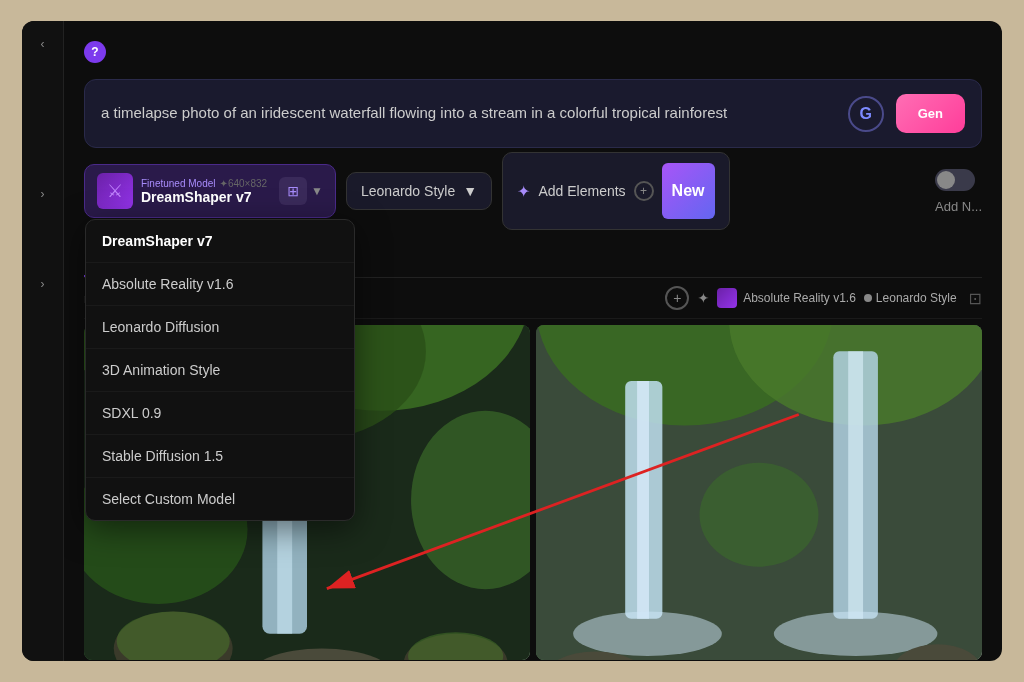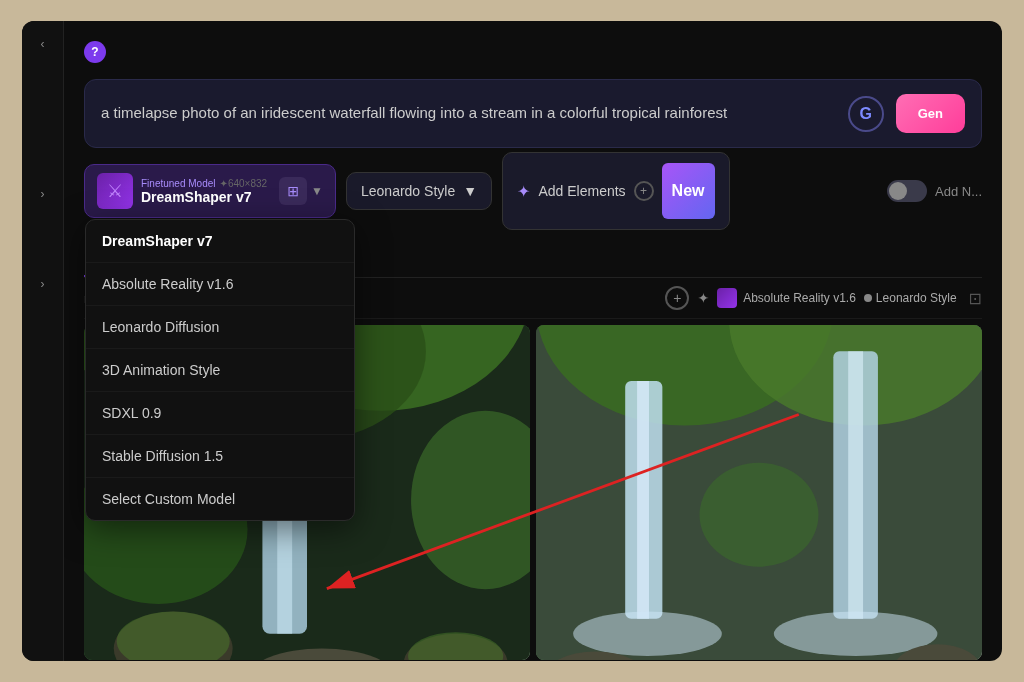--- a/index.html
+++ b/index.html
@@ -266,23 +266,24 @@
       background: linear-gradient(135deg, #a855f7, #6366f1);
       border-radius: 6px;
       padding: 19px 10px;
       color: white;
       font-size: 16px;
       font-weight: 600;
     }
 
     .toggle-area {
       display: flex;
-      align-items: center;
+      align-items: flex-start;
       gap: 8px;
       margin-left: auto;
+      flex-direction: column;
     }
 
     .toggle {
       width: 40px;
       height: 22px;
       background: #3a3a4a;
       border-radius: 11px;
       position: relative;
       cursor: pointer;
     }

